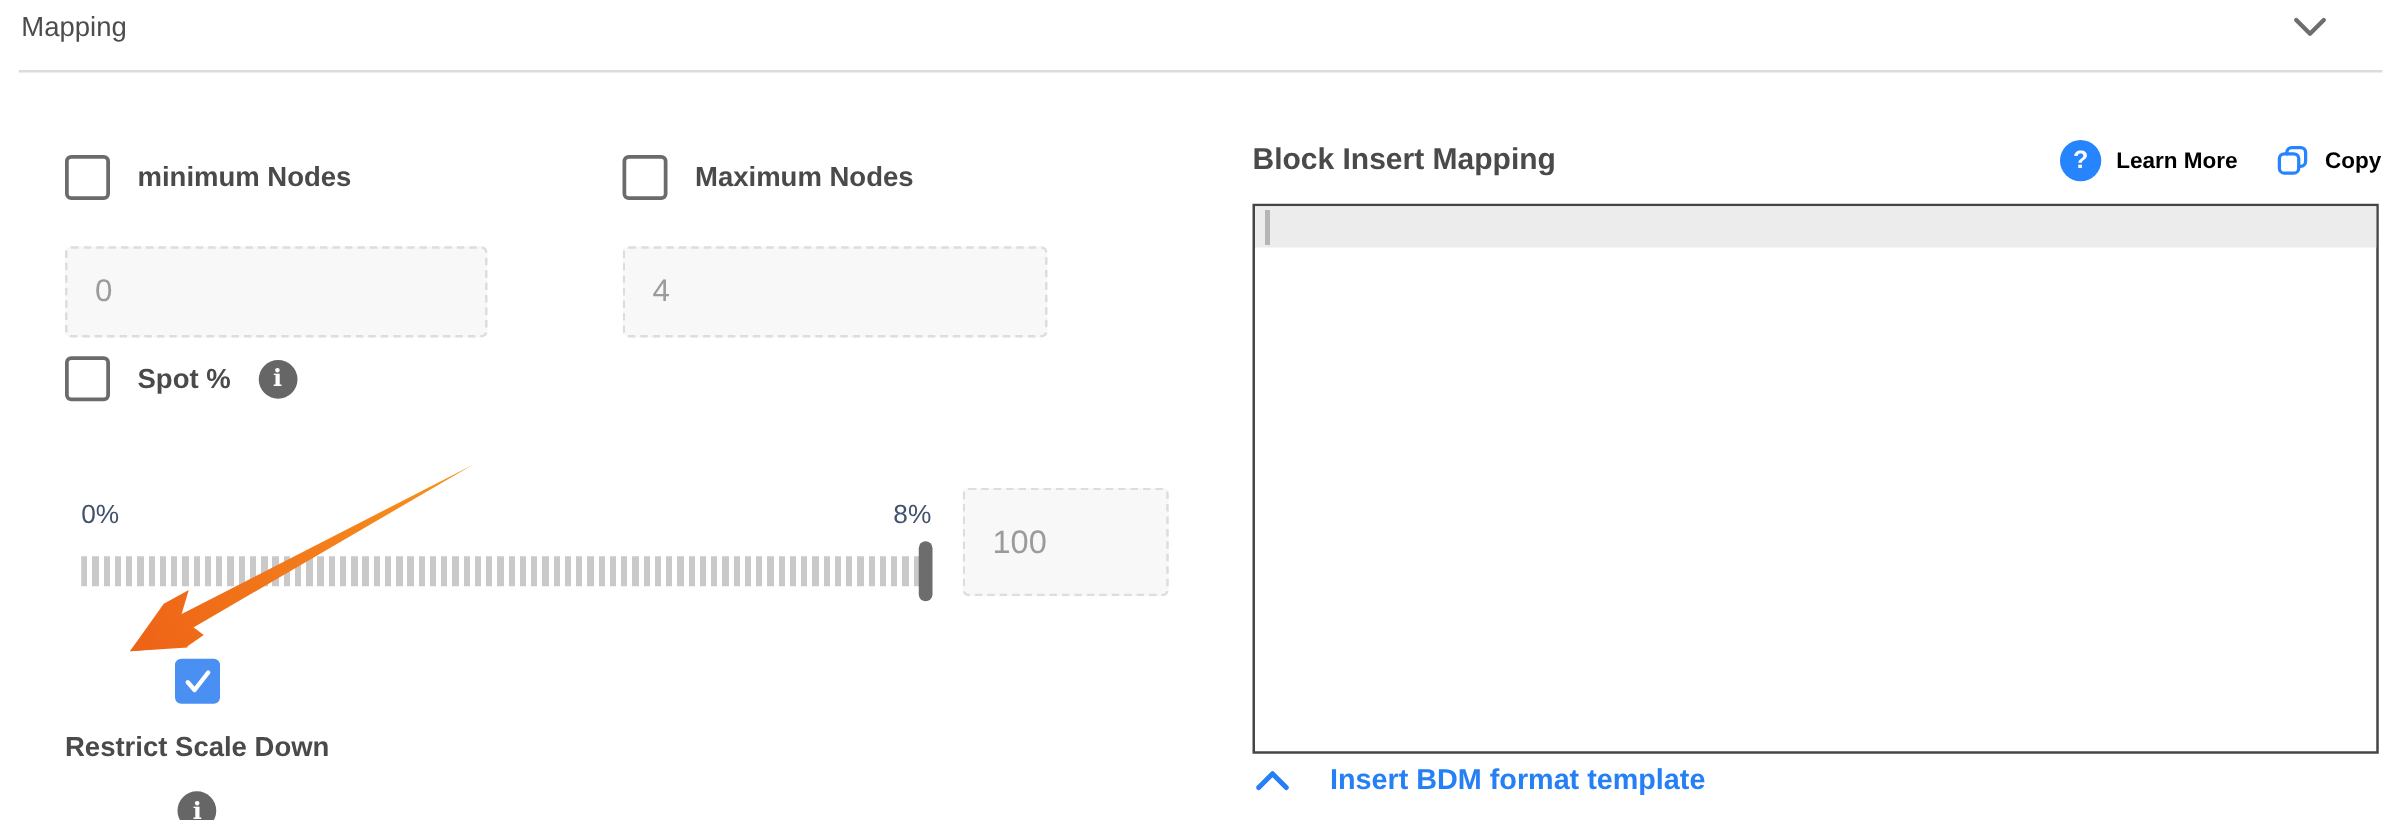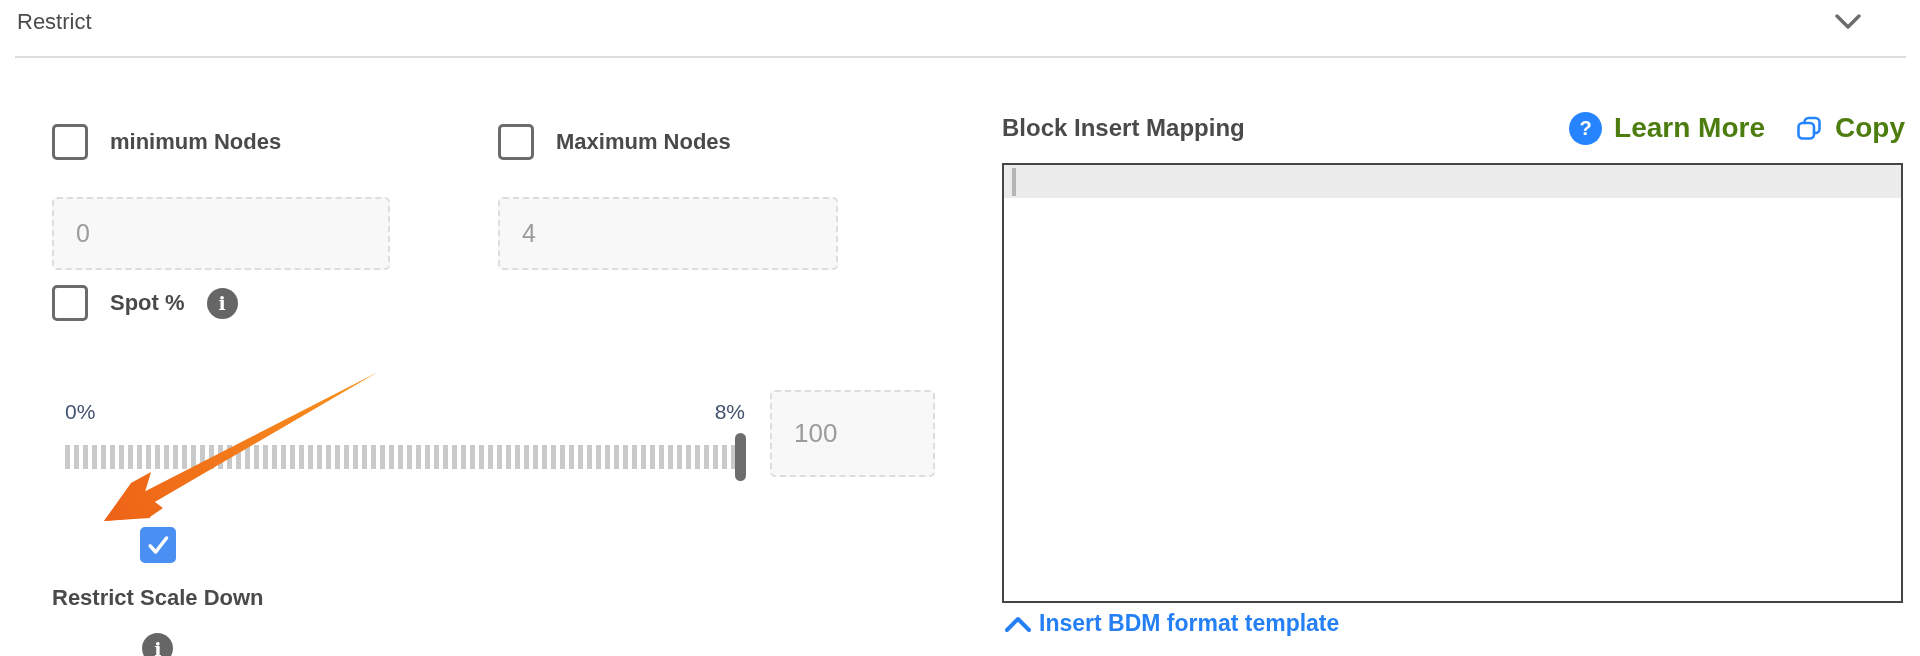--- a/index.html
+++ b/index.html
@@ -37,37 +37,37 @@
 
   
   .arrow-svg{position:absolute;left:0;top:0;width:450px;height:580px;pointer-events:none;}
 
   
   .bdm-header{position:absolute;left:1002px;top:106px;width:903px;height:44px;
               display:flex;align-items:center;justify-content:space-between;}
   .bdm-title{font-size:24px;font-weight:600;color:#4a4a4a;}
   .bdm-links{display:flex;align-items:center;gap:30px;}
   .link-item{display:flex;align-items:center;gap:12px;cursor:pointer;}
-  .link-label{font-size:28px;font-weight:600;color:#4d7c0f;}
+  .link-label{font-size:18px;font-weight:600;color:#000000;}
   .q-circle{width:33px;height:33px;border-radius:50%;background:#2684ff;color:#fff;
             display:flex;align-items:center;justify-content:center;font-size:20px;font-weight:700;}
   .bdm-editor{position:absolute;left:1002px;top:163px;width:901px;height:440px;
               box-sizing:border-box;border:2px solid #454545;background:#fff;cursor:text;}
   .editor-activeline{position:absolute;left:0;top:0;right:0;height:33px;background:#ececec;}
   .editor-caret{position:absolute;left:8px;top:3px;width:4px;height:28px;background:#b5b5b5;}
   .insert-row{position:absolute;left:1004px;top:610px;display:flex;align-items:center;
-              gap:7px;cursor:pointer;}
+              gap:32px;cursor:pointer;}
   .insert-label{font-size:23px;font-weight:600;color:#2680f5;}
 </style>
 </head>
 <body>
 
 <div class="page">
 
-  <div class="panel-title">Restrict</div>
+  <div class="panel-title">Mapping</div>
   <svg class="header-chevron" viewBox="0 0 28 20">
     <polyline points="3,4 14,15 25,4" fill="none" stroke="#6e6e6e" stroke-width="3.5" stroke-linecap="round" stroke-linejoin="round"></polyline>
   </svg>
   <div class="divider"></div>
 
   <div class="cb-group" style="left:52px;top:124px;">
     <div class="checkbox"></div>
     <div class="cb-label">minimum Nodes</div>
   </div>
   <input class="dashed-input" style="left: 52px; top: 197px; width: 338px; height: 73px;" placeholder="0">

